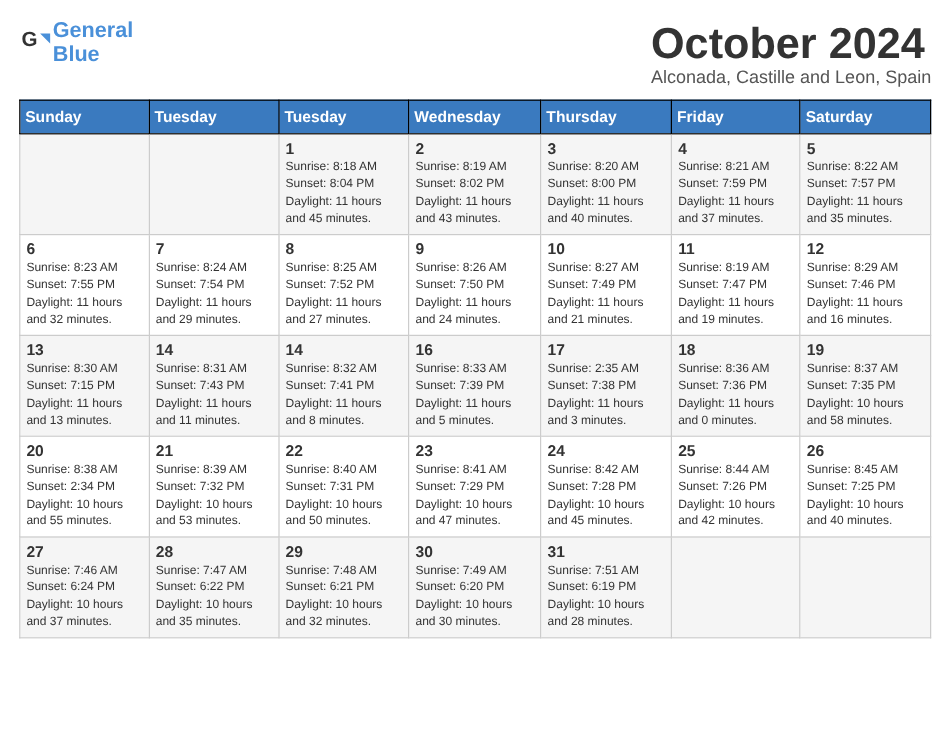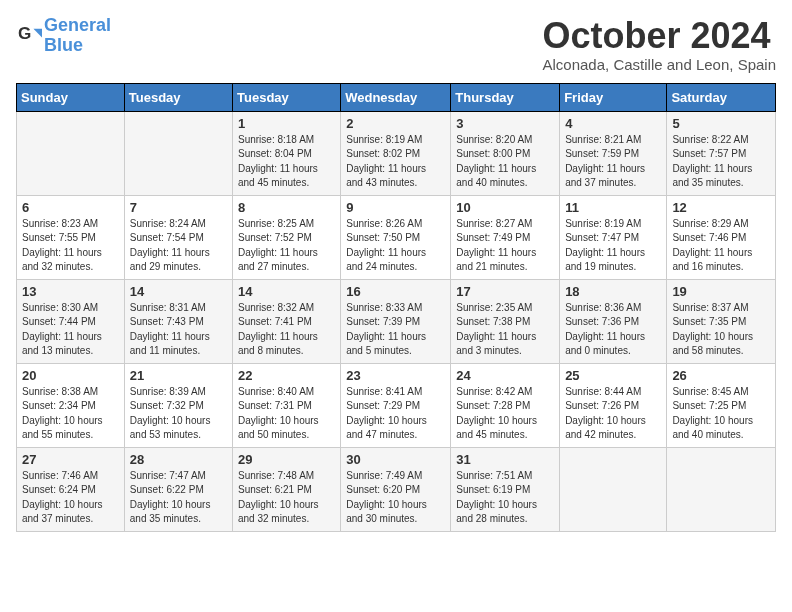--- a/index.html
+++ b/index.html
@@ -204,21 +204,21 @@
           <span class="day-number">12</span>
           <div class="day-info">Sunrise: 8:29 AM
 Sunset: 7:46 PM
 Daylight: 11 hours and 16 minutes.</div>
         </td>
       </tr>
       <tr>
         <td>
           <span class="day-number">13</span>
           <div class="day-info">Sunrise: 8:30 AM
-Sunset: 7:44 PM
+Sunset: 7:15 PM
 Daylight: 11 hours and 13 minutes.</div>
         </td>
         <td>
           <span class="day-number">14</span>
           <div class="day-info">Sunrise: 8:31 AM
 Sunset: 7:43 PM
 Daylight: 11 hours and 11 minutes.</div>
         </td>
         <td>
           <span class="day-number">14</span>

